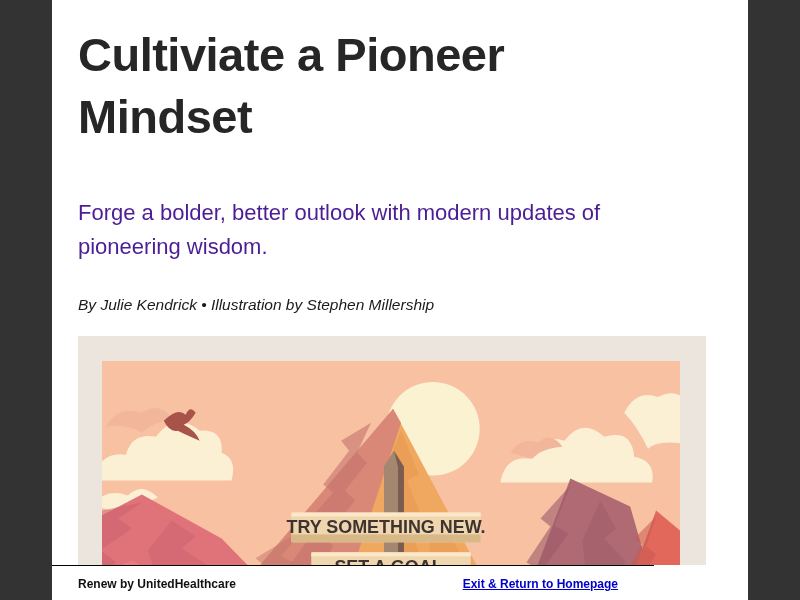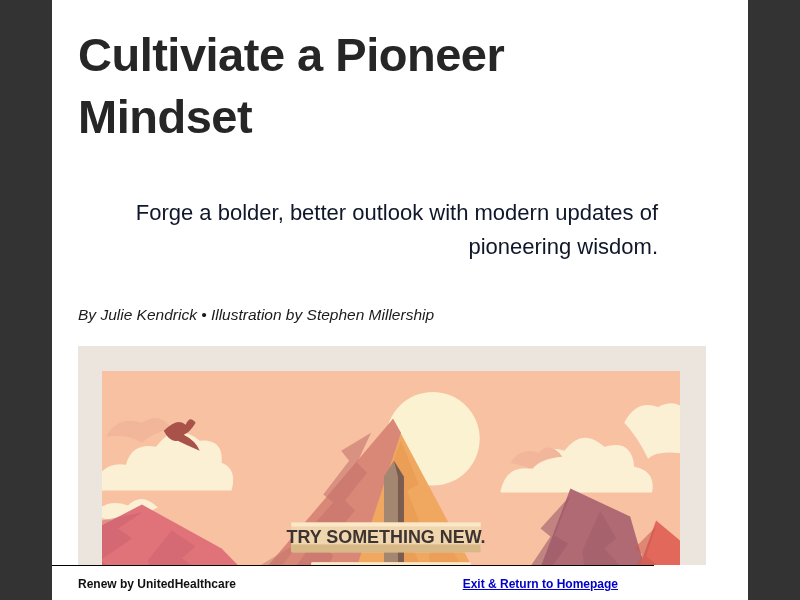--- a/index.html
+++ b/index.html
@@ -22,25 +22,25 @@
     background:#ffffff; overflow:hidden;
   }
 
   .article { padding:24px 26px 0 26px; }
 
   #article-title {
     font-size:47px; line-height:1.32; font-weight:bold;
     color:#262626; letter-spacing:-0.5px; max-width:540px;
   }
   #article-subtitle {
-    margin-top:48px; font-size:22px; line-height:1.55; color:#0f172a;
-    max-width:580px; font-weight:normal;text-align:right;
+    margin-top:48px; font-size:22px; line-height:1.55; color:#4c1d95;
+    max-width:580px; font-weight:normal;
   }
   #article-byline {
-    margin-top:42px; font-size:15.5px; font-style:italic; color:#1b1b1b;
+    margin-top:32px; font-size:15.5px; font-style:italic; color:#1b1b1b;
   }
 
   
   #illustration-frame {
     margin-top:22px; width:628px; height:300px;
     background:#ebe5dd; position:relative; overflow:hidden;
   }
   #illustration-art {
     position:absolute; left:24px; top:25px; right:26px; bottom:0;
     overflow:hidden; background:#f7c1a2;

